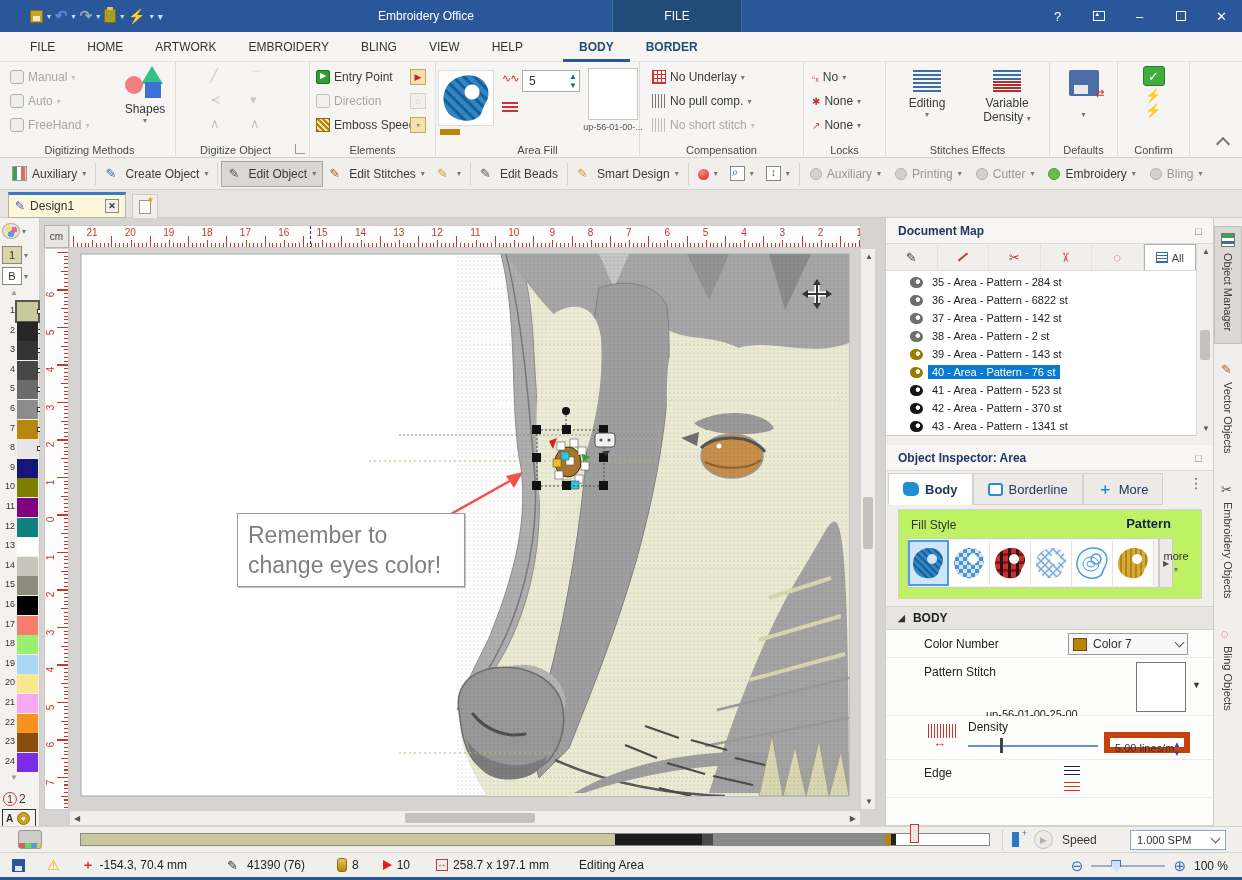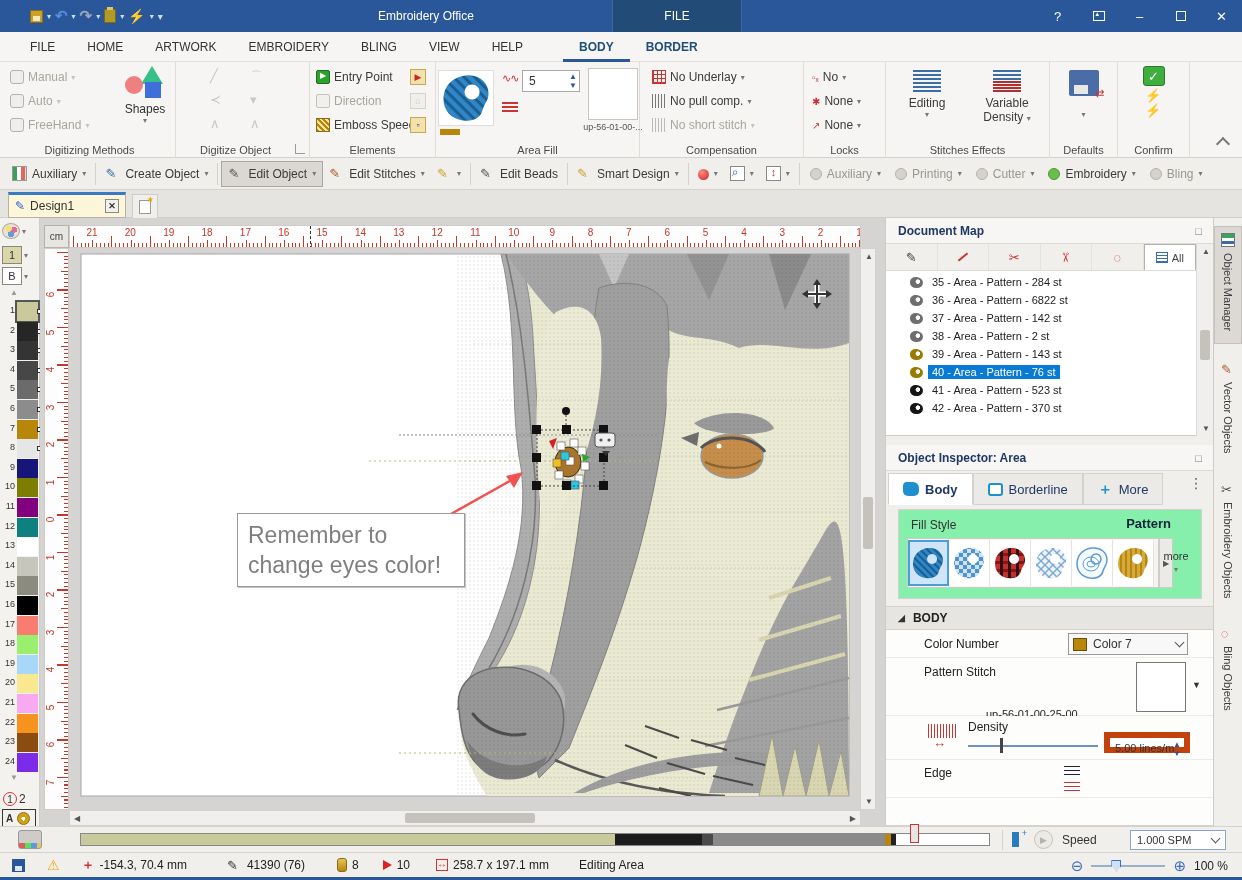--- a/index.html
+++ b/index.html
@@ -196,21 +196,21 @@
   .dm-scroll { position:absolute; left:310px; top:26px; width:18px; height:192px; background:#f0efed; border-left:1px solid #dcdad6; }
 
   .oi { position:absolute; left:0; top:227px; width:328px; height:381px; }
   .oi-tabs { position:absolute; left:2px; top:28px; height:32px; display:flex; }
   .oi-tab { display:flex; align-items:center; gap:6px; padding:0 14px; font-size:13px; color:#1f3864; background:#eceae7; border:1px solid #d5d2ce; }
   .oi-tab.sel { background:#fff; border-bottom:1px solid #fff; font-weight:bold; }
   .oi-body-ic { width:16px; height:14px; background:#1f8fce; border-radius:4px 6px 5px 5px; }
   .oi-border-ic { width:15px; height:13px; border:2px solid #1f8fce; border-radius:3px; background:#fff; }
   .oi-more-ic { color:#1f8fce; font-weight:bold; font-size:15px; }
   .oi-menu { position:absolute; right:10px; top:30px; color:#555; font-size:14px; letter-spacing:1px; }
-  .fillbox { position:absolute; left:12px; top:64px; width:304px; height:90px; background:#86efac; border:1px solid #d5d2ce; }
+  .fillbox { position:absolute; left:12px; top:64px; width:304px; height:90px; background:#bef264; border:1px solid #d5d2ce; }
   .fs-label { position:absolute; left:12px; top:8px; font-size:12px; color:#333; }
   .pat-label { position:absolute; right:30px; top:6px; font-size:13px; font-weight:bold; color:#10243e; }
   .fstrip { position:absolute; left:8px; top:28px; width:252px; height:50px; border:1px solid #cfccc7; background:#f5f4f2; display:flex; align-items:center; overflow:hidden; }
   .fthumb { width:41px; height:46px; display:flex; align-items:center; justify-content:center; border-right:1px solid #e5e3df; background:#fff; }
   .fthumb.sel { background:#cfe6f8; outline:2px solid #4a9ede; outline-offset:-2px; }
   .fstrip-next { position:absolute; left:260px; top:28px; width:14px; height:50px; border:1px solid #cfccc7; background:#eceae7; font-size:8px; color:#555;
                  display:flex; align-items:center; justify-content:center; }
   .more-btn { position:absolute; right:8px; top:40px; width:34px; text-align:center; font-size:11px; color:#333; line-height:12px; }
   .sect-hdr { position:absolute; left:0; top:161px; width:328px; height:24px; background:#e7e5e2; border-top:1px solid #d5d2ce; border-bottom:1px solid #d5d2ce;
               display:flex; align-items:center; font-weight:bold; font-size:12px; color:#222; }
@@ -986,20 +986,24 @@
               <span class="dm-text">40 - Area - Pattern - 76 st</span>
             </div>
             <div class="dm-row" style="top: 110px;">
               <span class="dm-blob" style="background: radial-gradient(circle at 60% 42%, rgb(255, 255, 255) 0px, rgb(255, 255, 255) 2px, rgb(21, 21, 21) 2.5px);"></span>
               <span class="dm-text">41 - Area - Pattern - 523 st</span>
             </div>
             <div class="dm-row" style="top: 128px;">
               <span class="dm-blob" style="background: radial-gradient(circle at 60% 42%, rgb(255, 255, 255) 0px, rgb(255, 255, 255) 2px, rgb(21, 21, 21) 2.5px);"></span>
               <span class="dm-text">42 - Area - Pattern - 370 st</span>
             </div>
+            <div class="dm-row" style="top: 146px;">
+              <span class="dm-blob" style="background: radial-gradient(circle at 60% 42%, rgb(255, 255, 255) 0px, rgb(255, 255, 255) 2px, rgb(21, 21, 21) 2.5px);"></span>
+              <span class="dm-text">43 - Area - Pattern - 1341 st</span>
+            </div>
           </div>
         <div class="dm-scroll">
           <span class="sarrow" style="top:3px;left:5px">▲</span>
           <span class="thumb-v" style="top:86px;height:30px;left:3px"></span>
           <span class="sarrow" style="bottom:3px;left:5px">▼</span>
         </div>
       </div>
 
       <div class="oi">
         <div class="panel-title" style="top:0">

